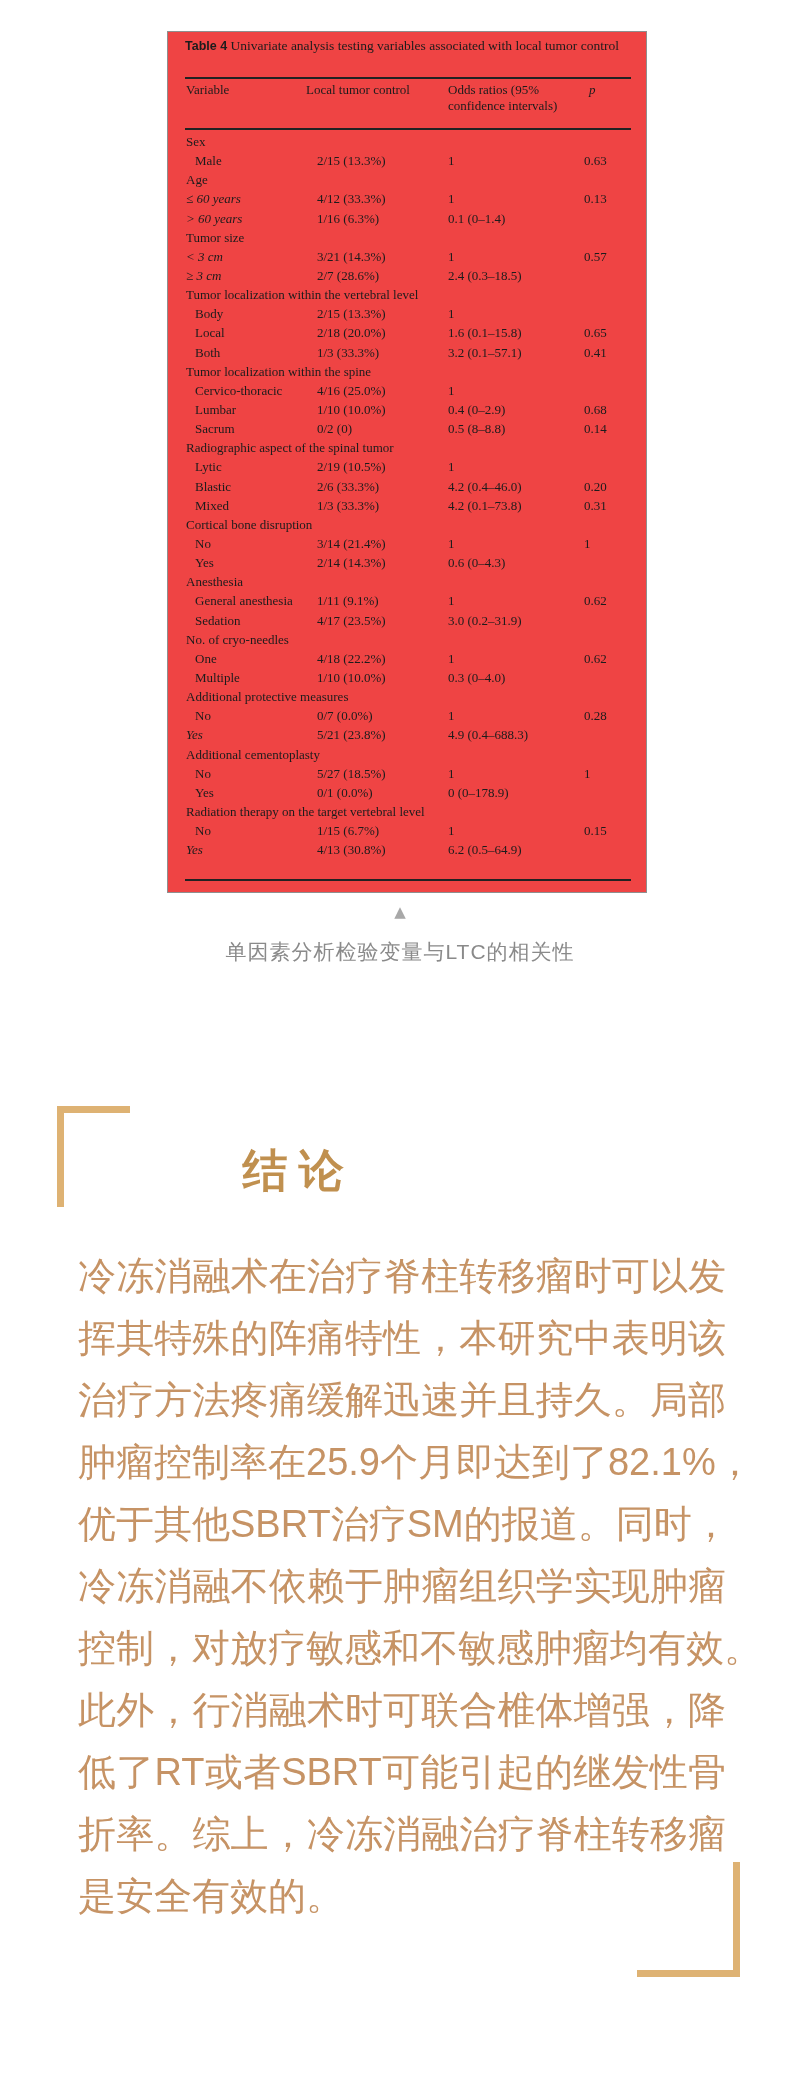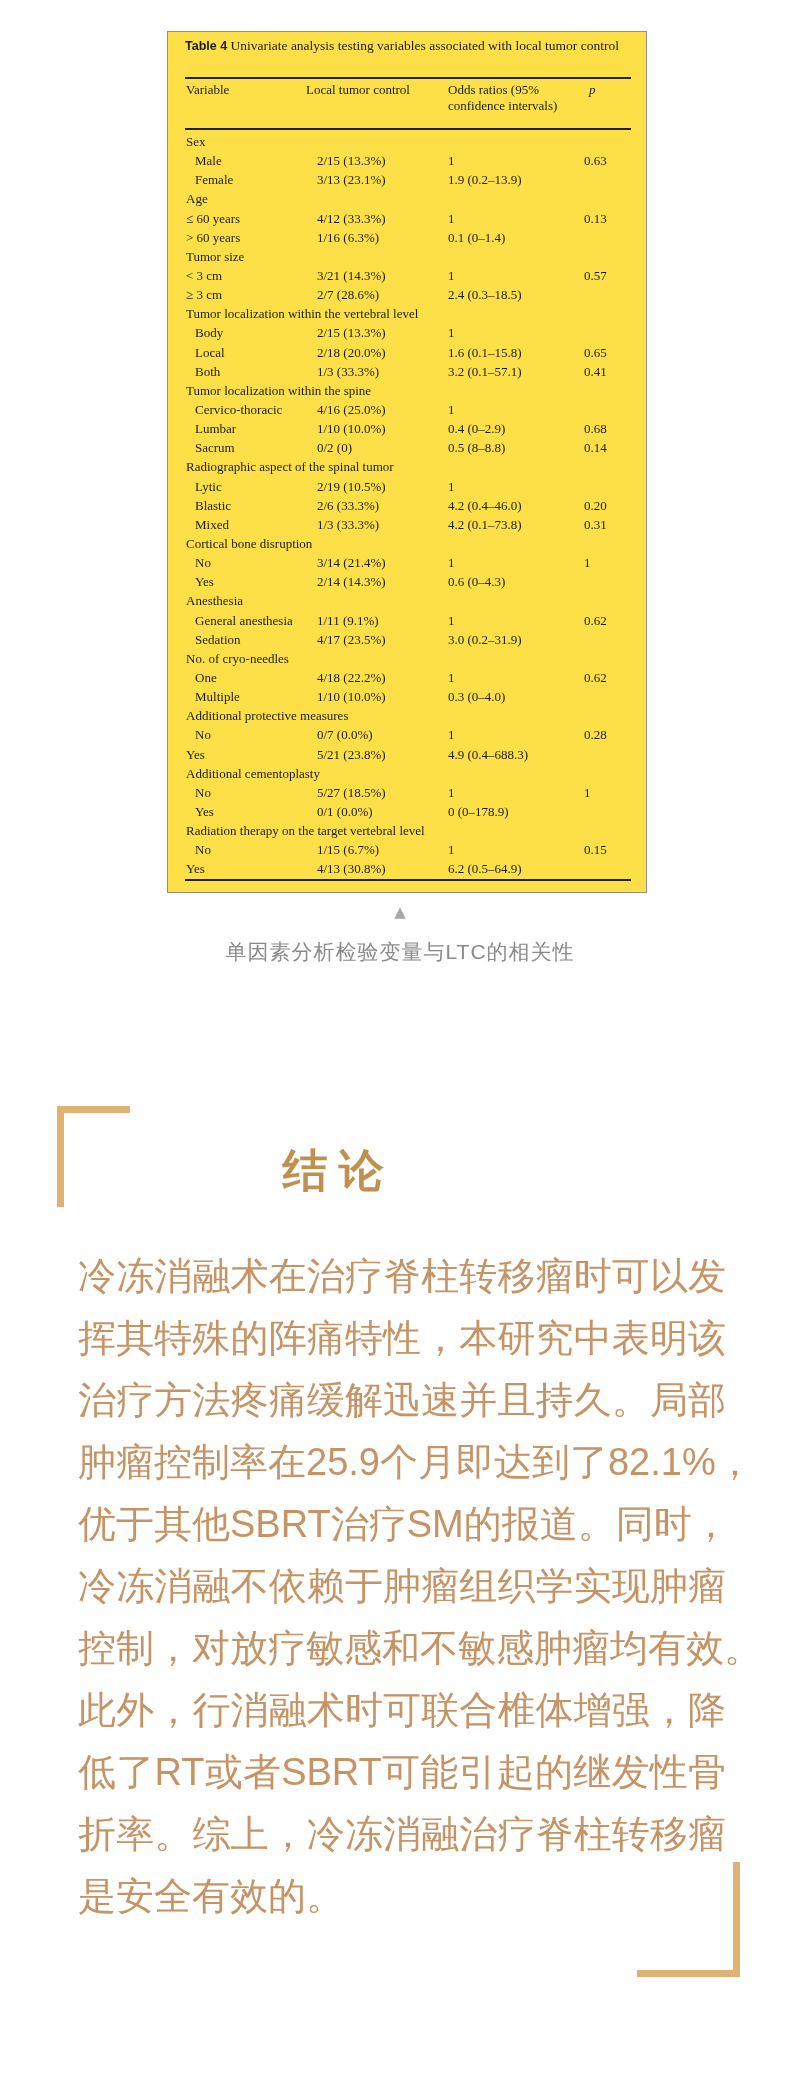--- a/index.html
+++ b/index.html
@@ -1,58 +1,58 @@
 <!DOCTYPE html>
 <html style="--gold: #DEB273; --bodytext: #C69365; --title: #C0904F; --caption: #8A8A8A; --triangle: #A8A8A8;"><head>
 <meta charset="utf-8">
 <style>
   html,body{margin:0;padding:0;background:#ffffff;}
   .page{position:relative;width:800px;height:2098px;background:#ffffff;overflow:hidden;
         font-family:"Liberation Serif","DejaVu Serif",serif;}
 
   
   .tablebox{position:absolute;left:167px;top:31px;width:480px;height:862px;
-            border:1px solid #8f8f8f;background:#fde047;box-sizing:border-box;color:#1c1c1c;}
+            border:1px solid #8f8f8f;background:#ef4444;box-sizing:border-box;color:#1c1c1c;}
   .t-title{position:absolute;top:5px;left:17px;width:446px;font-size:13.5px;line-height:18px;
            text-align:justify;}
   .t-title b{font-family:"Liberation Sans","DejaVu Sans",sans-serif;font-weight:bold;font-size:12.5px;}
   .rule{position:absolute;left:17px;width:446px;background:#222;}
   .rule.r1{top:45px;height:1.5px;}
   .rule.r2{top:96px;height:2px;}
   .rule.r3{top:847px;height:2px;}
   .t-head span{position:absolute;top:50px;font-size:13px;line-height:16px;white-space:nowrap;}
   .t-head .h1{left:18px;}
   .t-head .h2{left:138px;}
   .t-head .h3{left:280px;width:140px;white-space:normal;}
   .t-head .h4{left:421px;font-style:italic;}
   .t-body{position:absolute;top:100px;left:0;width:480px;}
   .tr{position:relative;height:19.15px;font-size:13px;}
   .tr span{position:absolute;top:0;line-height:19.15px;white-space:nowrap;}
   .tr .cl{left:18px;}
   .tr.sub .cl{left:27px;}
-  .tr.flush .cl{left:18px;}
+  .tr.flush .cl{left:18px;font-style:italic;}
   .tr .c2{left:149px;}
   .tr .c3{left:280px;}
   .tr .c4{left:416px;}
 
   
   .marker{position:absolute;top:903px;left:0;width:800px;text-align:center;
           color:var(--triangle,#a8a8a8);font-size:15px;font-family:"DejaVu Sans",sans-serif;}
   .caption{position:absolute;top:938px;left:0;width:800px;text-align:center;
            font-family:"Liberation Sans","DejaVu Sans",sans-serif;font-size:21px;
            letter-spacing:1px;color:var(--caption,#8a8a8a);}
 
   
   .bracket-tl{position:absolute;left:57px;top:1106px;width:73px;height:101px;box-sizing:border-box;
               border-top:7px solid var(--gold,#deb273);border-left:7px solid var(--gold,#deb273);}
   .bracket-br{position:absolute;left:637px;top:1862px;width:103px;height:115px;box-sizing:border-box;
               border-bottom:7px solid var(--gold,#deb273);border-right:7px solid var(--gold,#deb273);}
   .c-title{position:absolute;top:1141px;left:0;width:586px;text-align:center;
            font-family:"Liberation Serif","DejaVu Serif",serif;font-weight:bold;
-           font-size:45px;color:var(--title,#c0904f);padding-left:40px;}
+           font-size:45px;color:var(--title,#c0904f);}
   .c-body{position:absolute;left:78px;top:1245px;width:648px;
           font-family:"Liberation Sans","DejaVu Sans",sans-serif;
           font-size:38px;line-height:62px;color:var(--bodytext,#c69365);}
   .c-body .line{height:62px;text-align:justify;text-align-last:justify;white-space:nowrap;}
   .c-body .line.last{text-align-last:left;}
 </style>
 </head>
 <body>
 
 <div class="page">
@@ -72,26 +72,20 @@
       <span class="cl">Sex</span>
       <span class="c2"></span>
       <span class="c3"></span>
       <span class="c4"></span>
     </div>
         <div class="tr sub">
       <span class="cl">Male</span>
       <span class="c2">2/15 (13.3%)</span>
       <span class="c3">1</span>
       <span class="c4">0.63</span>
-    </div>
-        <div class="tr sub">
-      <span class="cl">Female</span>
-      <span class="c2">3/13 (23.1%)</span>
-      <span class="c3">1.9 (0.2–13.9)</span>
-      <span class="c4"></span>
     </div>
         <div class="tr cat">
       <span class="cl">Age</span>
       <span class="c2"></span>
       <span class="c3"></span>
       <span class="c4"></span>
     </div>
         <div class="tr flush">
       <span class="cl">≤ 60 years</span>
       <span class="c2">4/12 (33.3%)</span>

